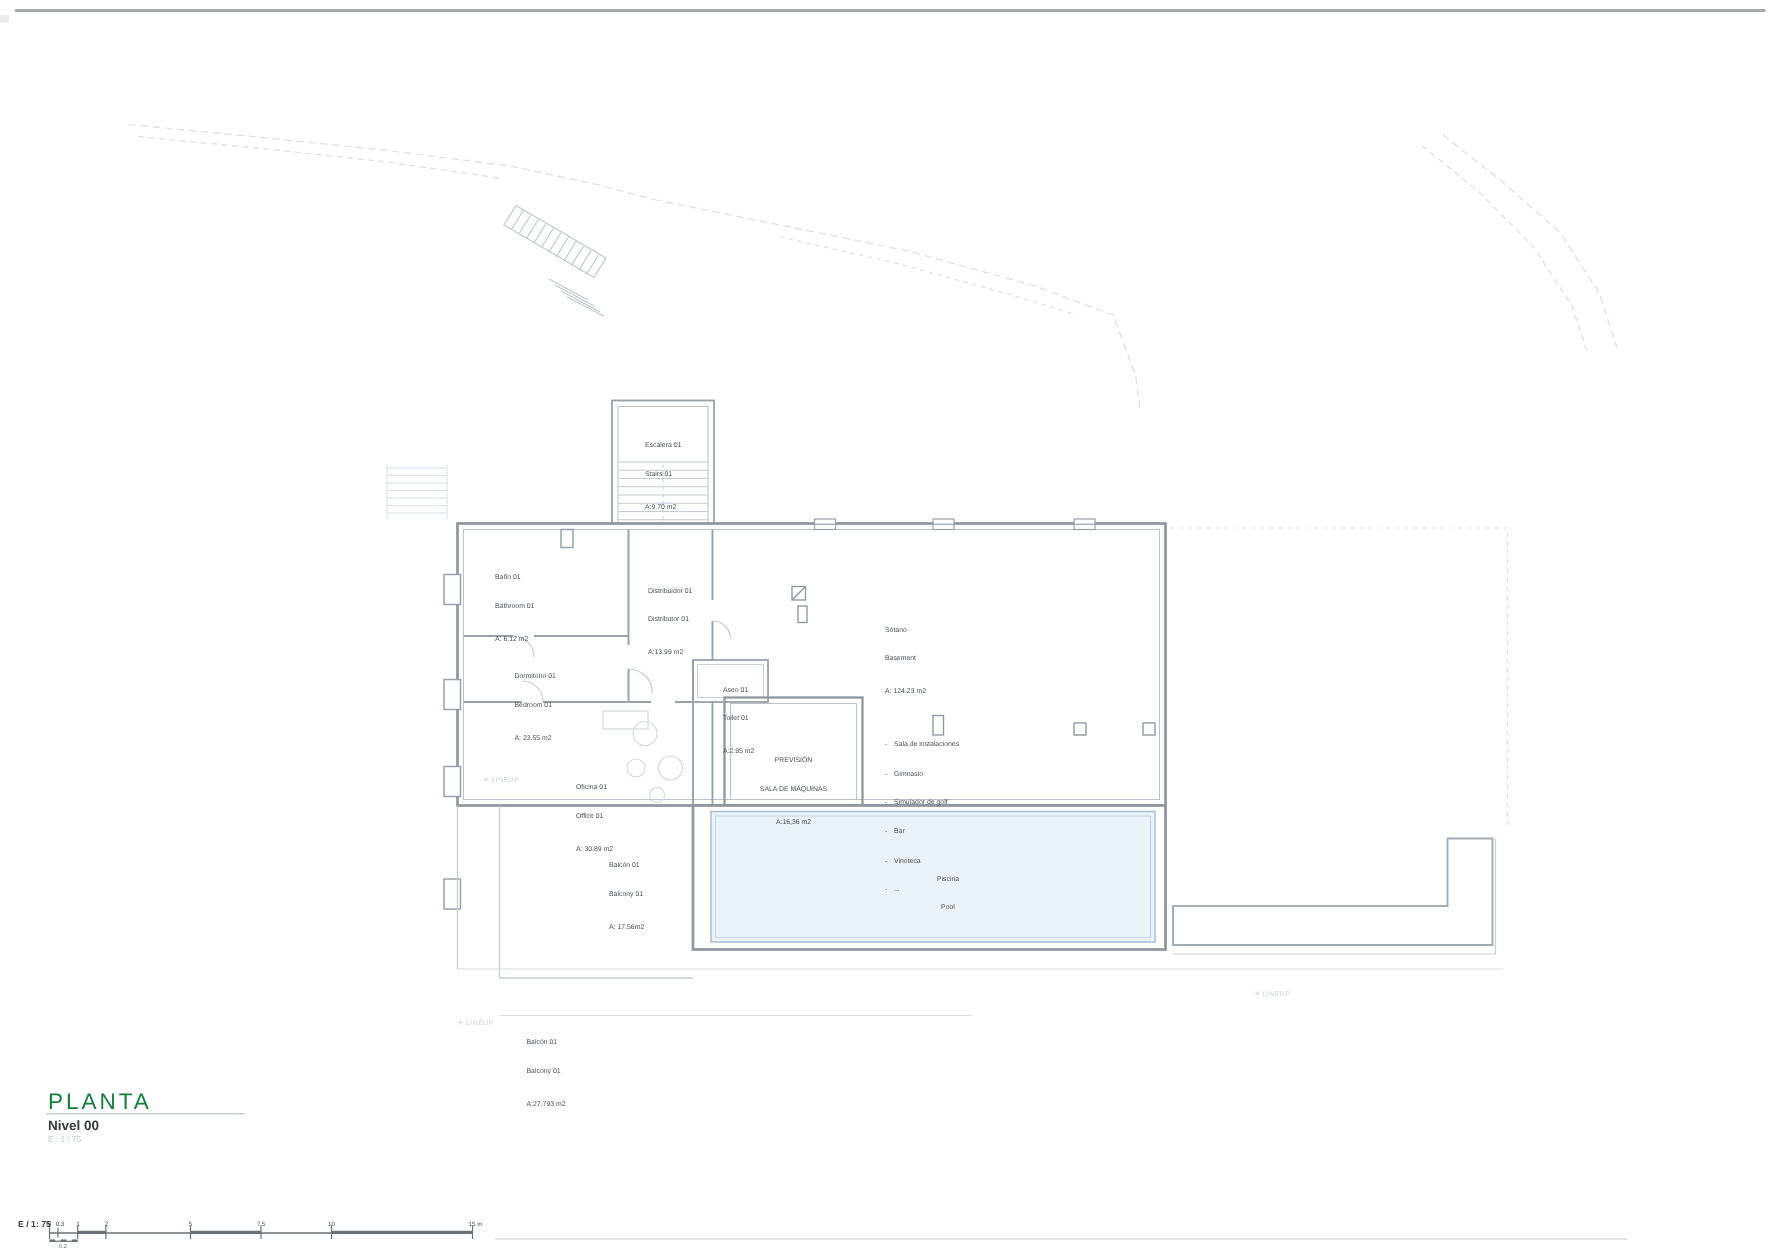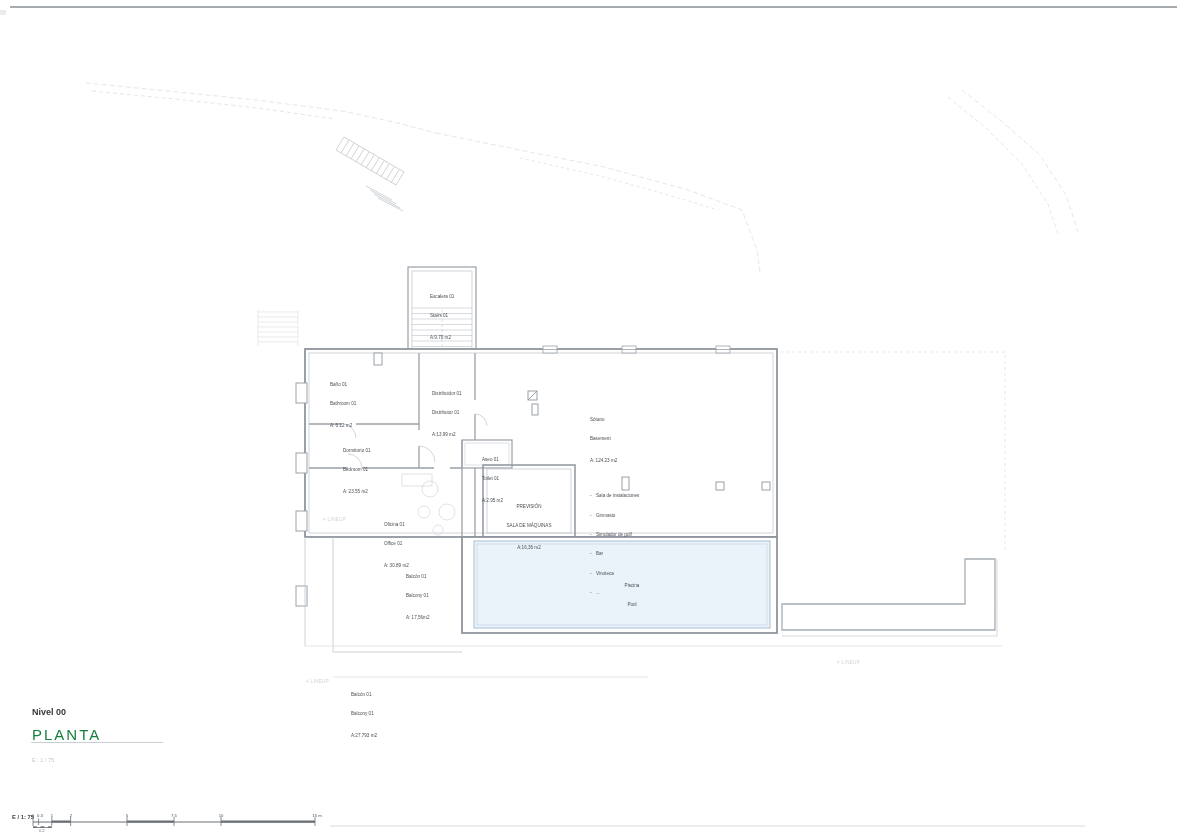--- a/index.html
+++ b/index.html
@@ -12,21 +12,21 @@
   .lbl .area{display:block;margin-top:3px;}
   .lbl.center{text-align:center;transform:translateX(-50%);}
   .uses{margin-top:3px;}
   .uses div{position:relative;padding-left:6px;}
   .uses div::before{content:"-";position:absolute;left:0;}
   .watermark{position:absolute;font-size:4.5px;color:#ccd1d6;letter-spacing:.4px;}
   .watermark .wicon{font-size:5px;margin-right:1px;color:#d6dadf;}
   
   #plan-title{position:absolute;left:32px;top:726px;font-size:15px;letter-spacing:2px;color:#15803d;}
   #title-underline{position:absolute;left:31px;top:742px;width:132px;height:1px;background:#c9ced3;}
-  #plan-level{position:absolute;left:32px;top:707px;font-size:9px;font-weight:bold;color:#35383b;}
+  #plan-level{position:absolute;left:32px;top:745px;font-size:9px;font-weight:bold;color:#35383b;}
   #plan-scale{position:absolute;left:32px;top:757px;font-size:5.5px;color:#c3c8cd;}
   
   #scalebar-label{position:absolute;left:12px;top:814px;font-size:5.8px;font-weight:bold;color:#3c4146;}
   .tick-label{position:absolute;top:813px;font-size:4.2px;color:#4a4f54;transform:translateX(-50%);}
   #sub-tick-label{position:absolute;left:42px;top:829px;font-size:3.8px;color:#6a6f74;transform:translateX(-50%);}
 </style>
 </head>
 <body>
 
 <div id="page">

